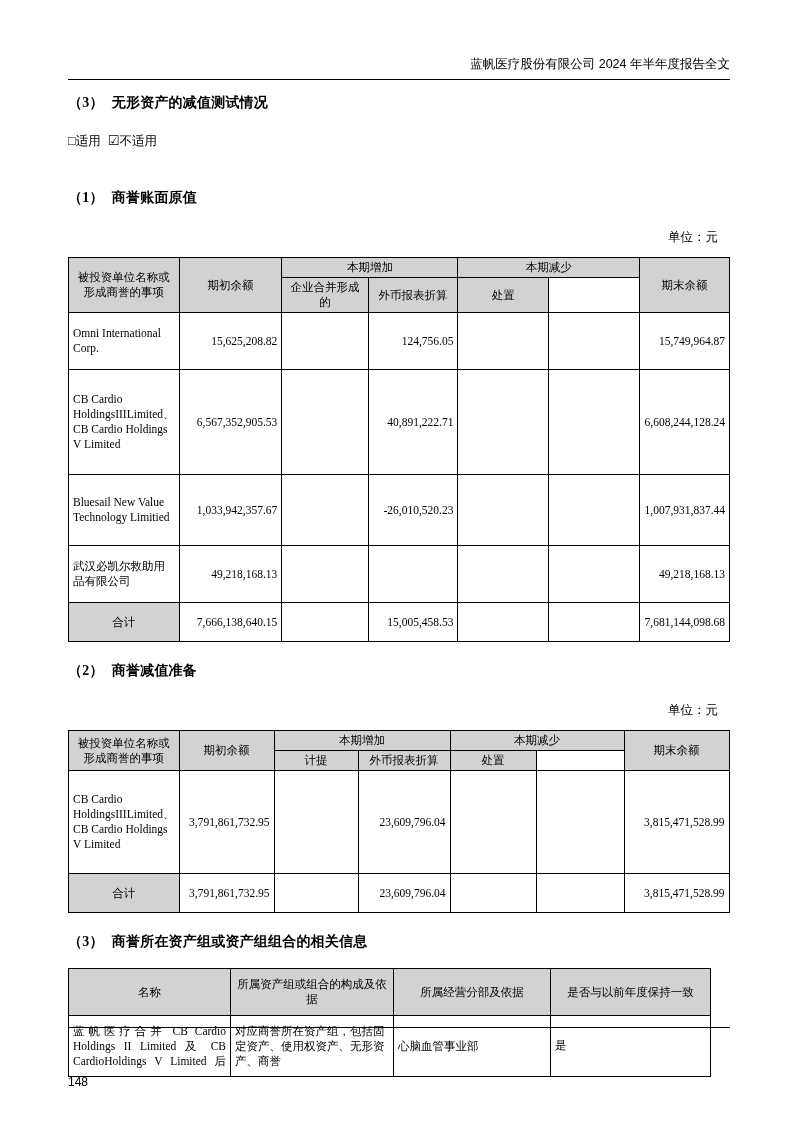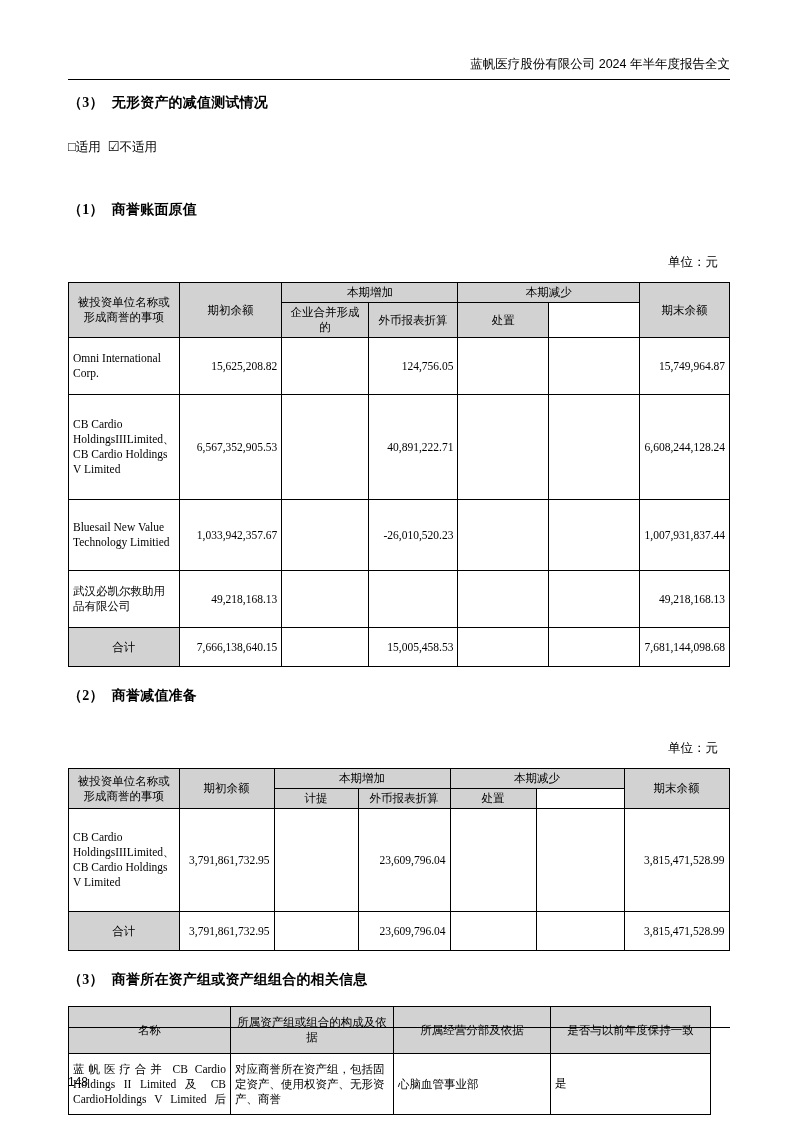--- a/index.html
+++ b/index.html
@@ -63,33 +63,32 @@
     font-weight: bold;
   }
   .gap-a { height: 21px; }
   .gap-b { height: 16px; }
   .gap-c { height: 18px; }
   .gap-d { height: 12px; }
 
   .applies {
     font-family: "Liberation Sans", "DejaVu Sans", sans-serif;
     font-size: 12.5px;
-    line-height: 26px;
+    line-height: 14px;
     white-space: nowrap;
   }
   .applies .cb { font-size: 13px; }
   .applies .sp { display: inline-block; width: 7px; }
 
   .unit-line {
     font-family: "Liberation Sans", "DejaVu Sans", sans-serif;
     font-size: 12.5px;
     line-height: 16px;
     text-align: right;
     width: 650px;
-    margin-top: 13px;
   }
 
   
   table.fin {
     border-collapse: collapse;
     table-layout: fixed;
     border: 1px solid #000;
     margin: 0;
   }
   table.fin td, table.fin th {

